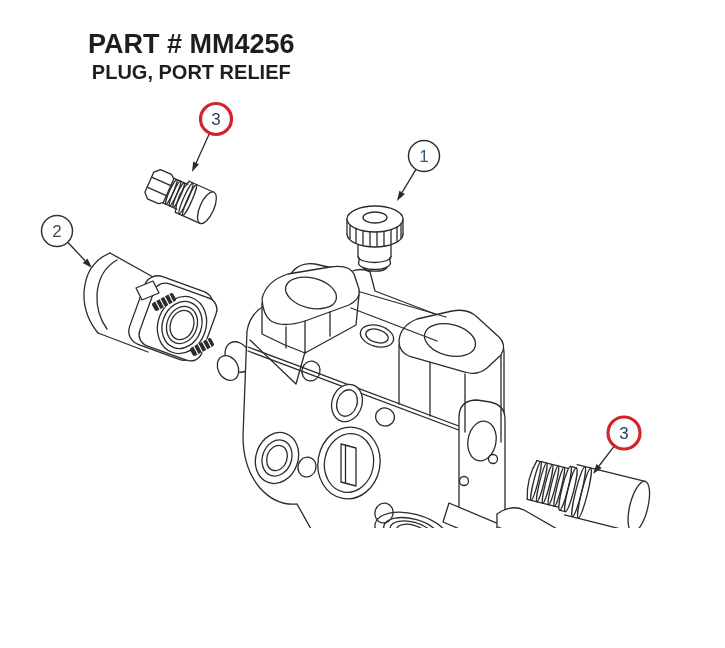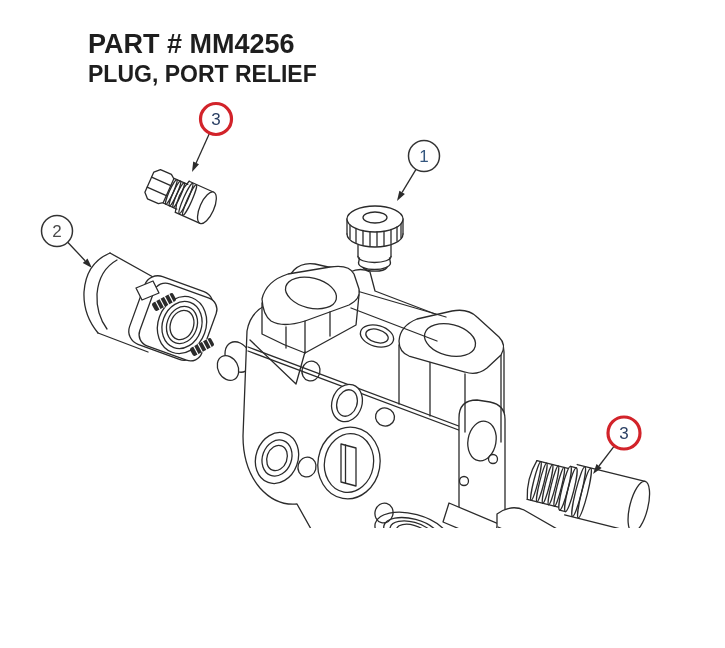--- a/index.html
+++ b/index.html
@@ -1,20 +1,20 @@
 <!DOCTYPE html>
 <html><head>
 <meta charset="utf-8">
 <style>
   html,body{margin:0;padding:0;background:#ffffff;}
   .page{position:relative;width:725px;height:528px;background:#fff;overflow:hidden;
         font-family:"Liberation Sans",sans-serif;}
   .title-block{position:absolute;left:88px;top:28px;color:#1e1e1e;}
   .title-line1{font-size:27px;font-weight:bold;letter-spacing:0;line-height:1.2;}
-  .title-line2{font-size:23px;font-weight:bold;line-height:1.25;}
+  .title-line2{font-size:20px;font-weight:bold;line-height:1.25;text-align:center;}
   svg{position:absolute;left:0;top:0;}
   svg text{font-family:"Liberation Sans",sans-serif;font-size:17px;}
 </style>
 </head>
 <body>
 
 <div class="page">
 
   <div class="title-block">
     <div class="title-line1">PART # MM4256</div>

